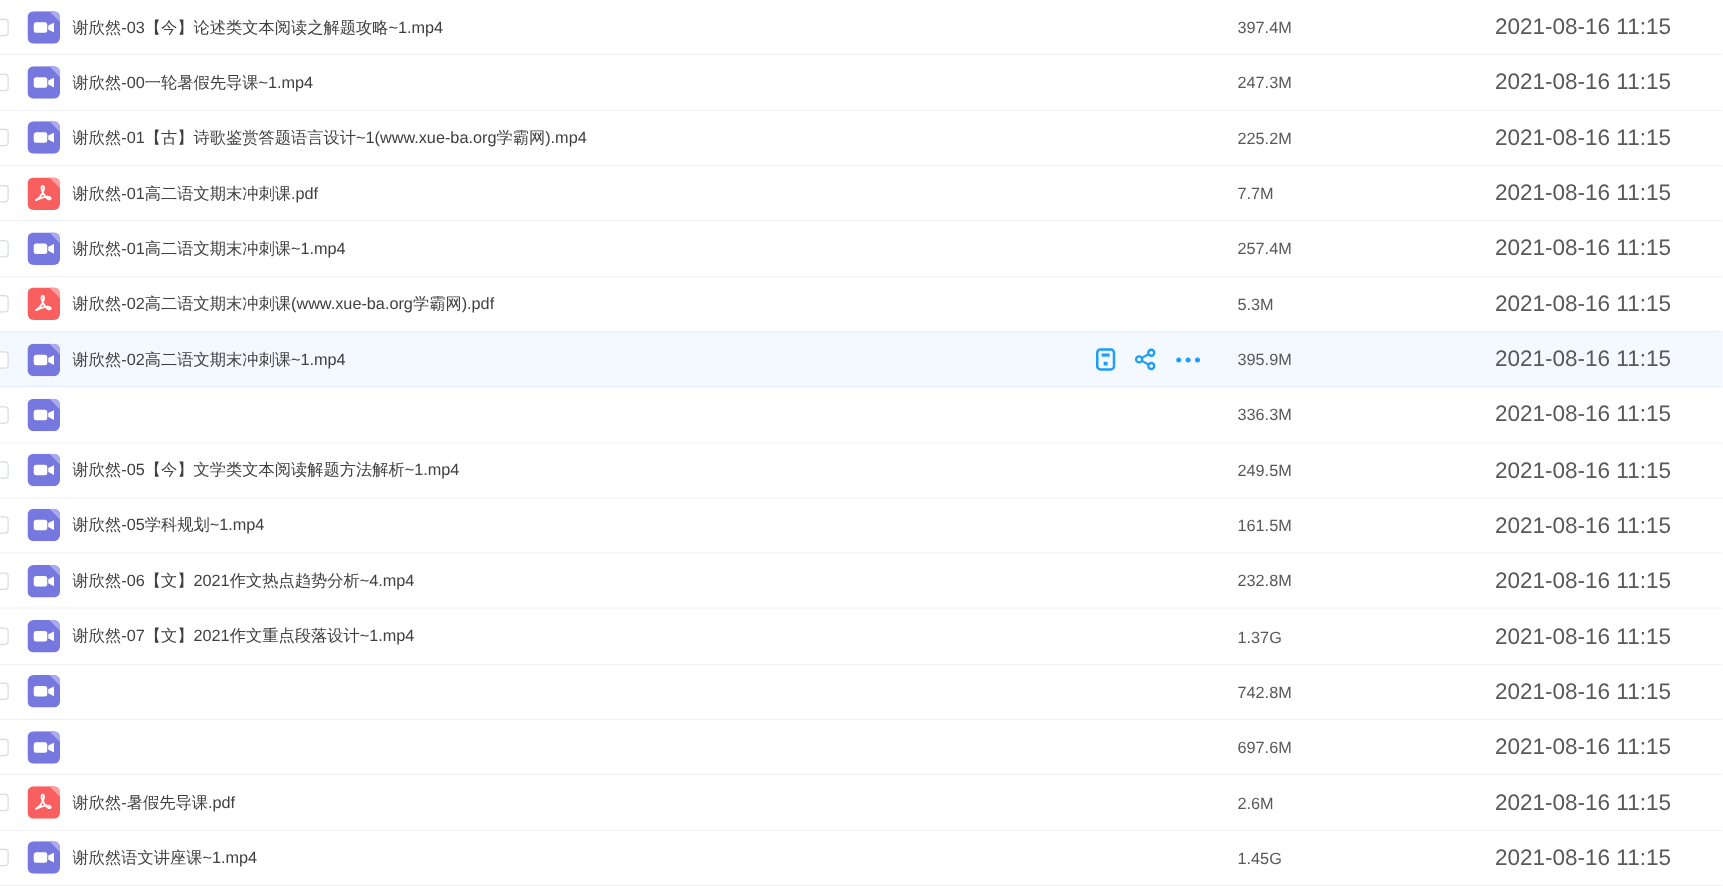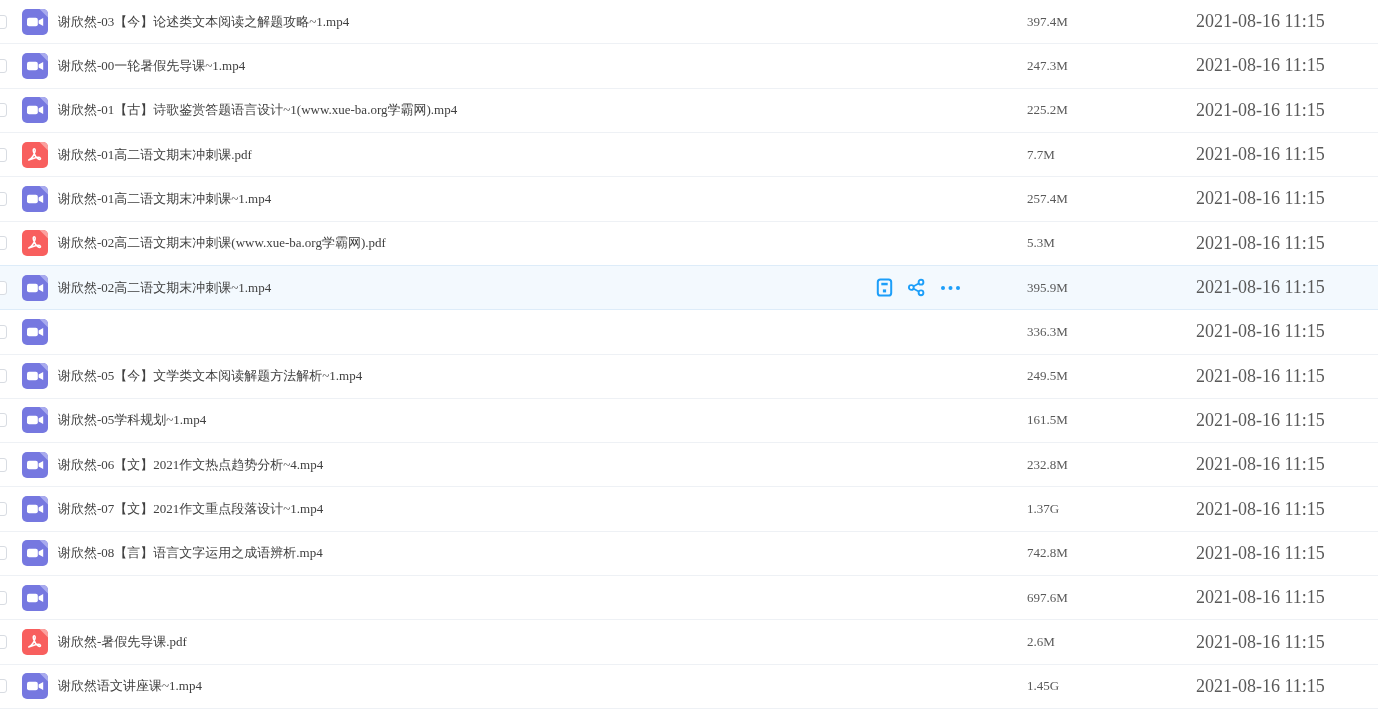--- a/index.html
+++ b/index.html
@@ -6,21 +6,20 @@
   body {
     width: 1378px;
     height: 709px;
     background: #ffffff;
     overflow: hidden;
     font-family: "Liberation Sans", "DejaVu Sans", sans-serif;
   }
   .file-list {
     width: 1378px;
     height: 554px;
-    font-family: Liberation Serif, serif;
   }
   .row {
     position: relative;
     display: flex;
     align-items: center;
     height: 44.3125px;
     box-sizing: border-box;
     border-bottom: 1px solid var(--row-border, #eef1f5);
     background: #ffffff;
   }
@@ -52,21 +51,21 @@
   }
   .file-name {
     margin-left: 10px;
     font-size: 13px;
     color: var(--filename-text, #404040);
     white-space: nowrap;
     cursor: pointer;
   }
   .file-size {
     position: absolute;
-    left: 1027px;
+    left: 990px;
     font-size: 13px;
     color: var(--meta-text, #595959);
     white-space: nowrap;
   }
   .file-date {
     position: absolute;
     left: 1196px;
     font-size: 18px;
     color: var(--meta-text, #595959);
     white-space: nowrap;
@@ -284,21 +283,20 @@
     <div class="row">
     <span class="checkbox"></span>
     <span class="type-icon">
   <svg width="26" height="26" viewBox="0 0 26 26">
     <rect width="26" height="26" rx="5" style="fill:var(--video-icon)"></rect>
     <path d="M17.5 0 H21 a5 5 0 0 1 5 5 V8.5 Z" style="fill:var(--video-icon-fold)"></path>
     <rect x="5" y="8.8" width="10.8" height="8.4" rx="2" style="fill:#ffffff"></rect>
     <path d="M16.6 11.4 L21.2 9.1 v7.8 l-4.6 -2.3 z" style="fill:#ffffff"></path>
   </svg>
 </span>
-    <span class="file-name">谢欣然-08【言】语言文字运用之成语辨析.mp4</span>
     <span class="file-size">742.8M</span>
     <span class="file-date">2021-08-16 11:15</span>
   </div>
     <div class="row">
     <span class="checkbox"></span>
     <span class="type-icon">
   <svg width="26" height="26" viewBox="0 0 26 26">
     <rect width="26" height="26" rx="5" style="fill:var(--video-icon)"></rect>
     <path d="M17.5 0 H21 a5 5 0 0 1 5 5 V8.5 Z" style="fill:var(--video-icon-fold)"></path>
     <rect x="5" y="8.8" width="10.8" height="8.4" rx="2" style="fill:#ffffff"></rect>

